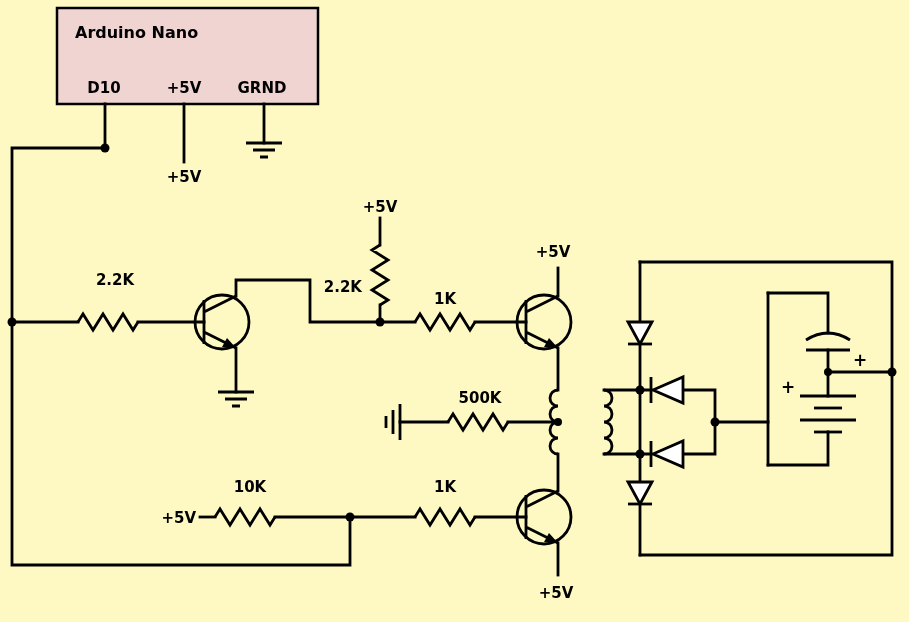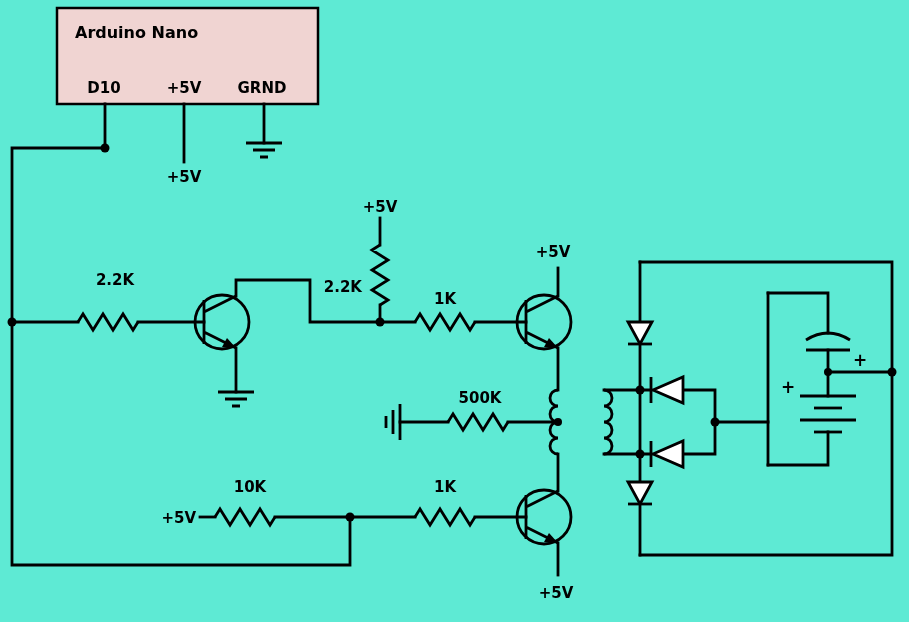--- a/index.html
+++ b/index.html
@@ -4,21 +4,21 @@
 <style>
   html, body {
     margin: 0;
     padding: 0;
     background: #ffffff;
   }
   .canvas {
     position: relative;
     width: 909px;
     height: 622px;
-    background: #5eead4;
+    background: #fef9c3;
     font-family: "DejaVu Sans", "Liberation Sans", sans-serif;
   }
   svg text {
     font-family: "DejaVu Sans", "Liberation Sans", sans-serif;
     font-weight: bold;
     fill: #000000;
   }
   .lbl   { font-size: 15px; }
   .title { font-size: 16px; }
   .plus  { font-size: 17px; }

